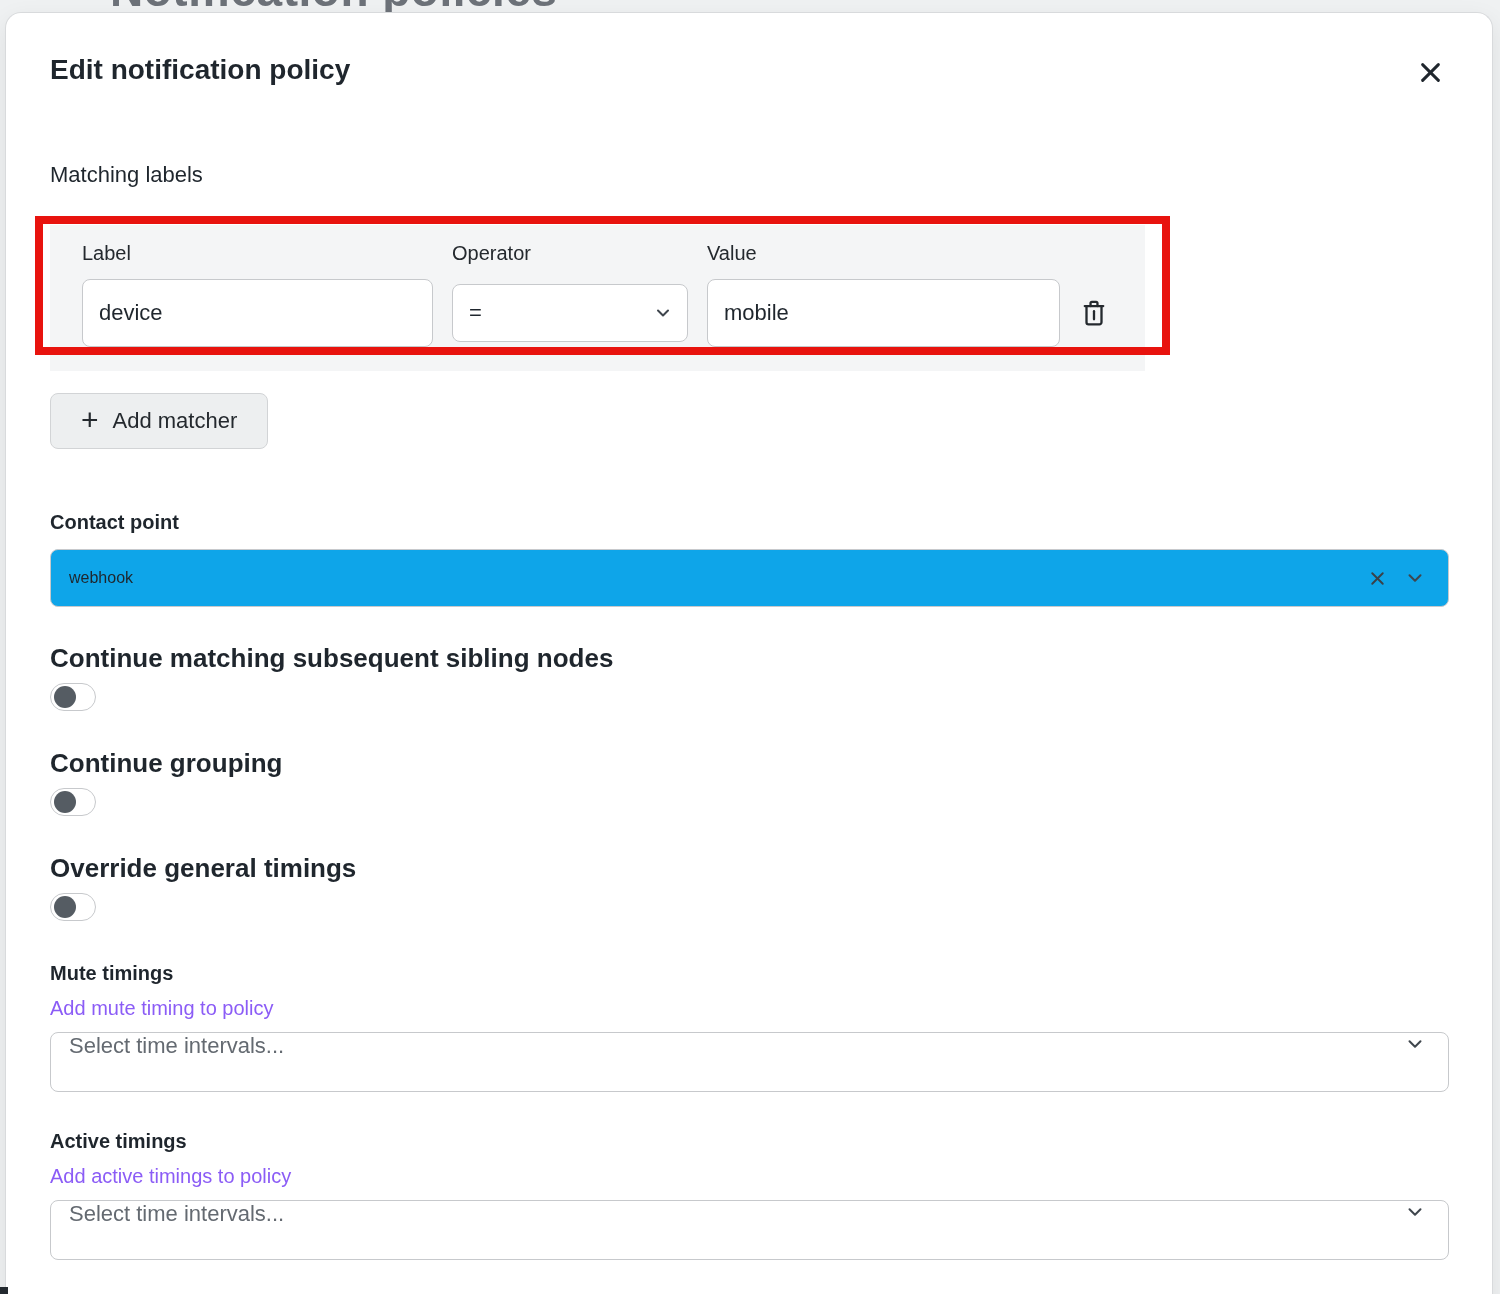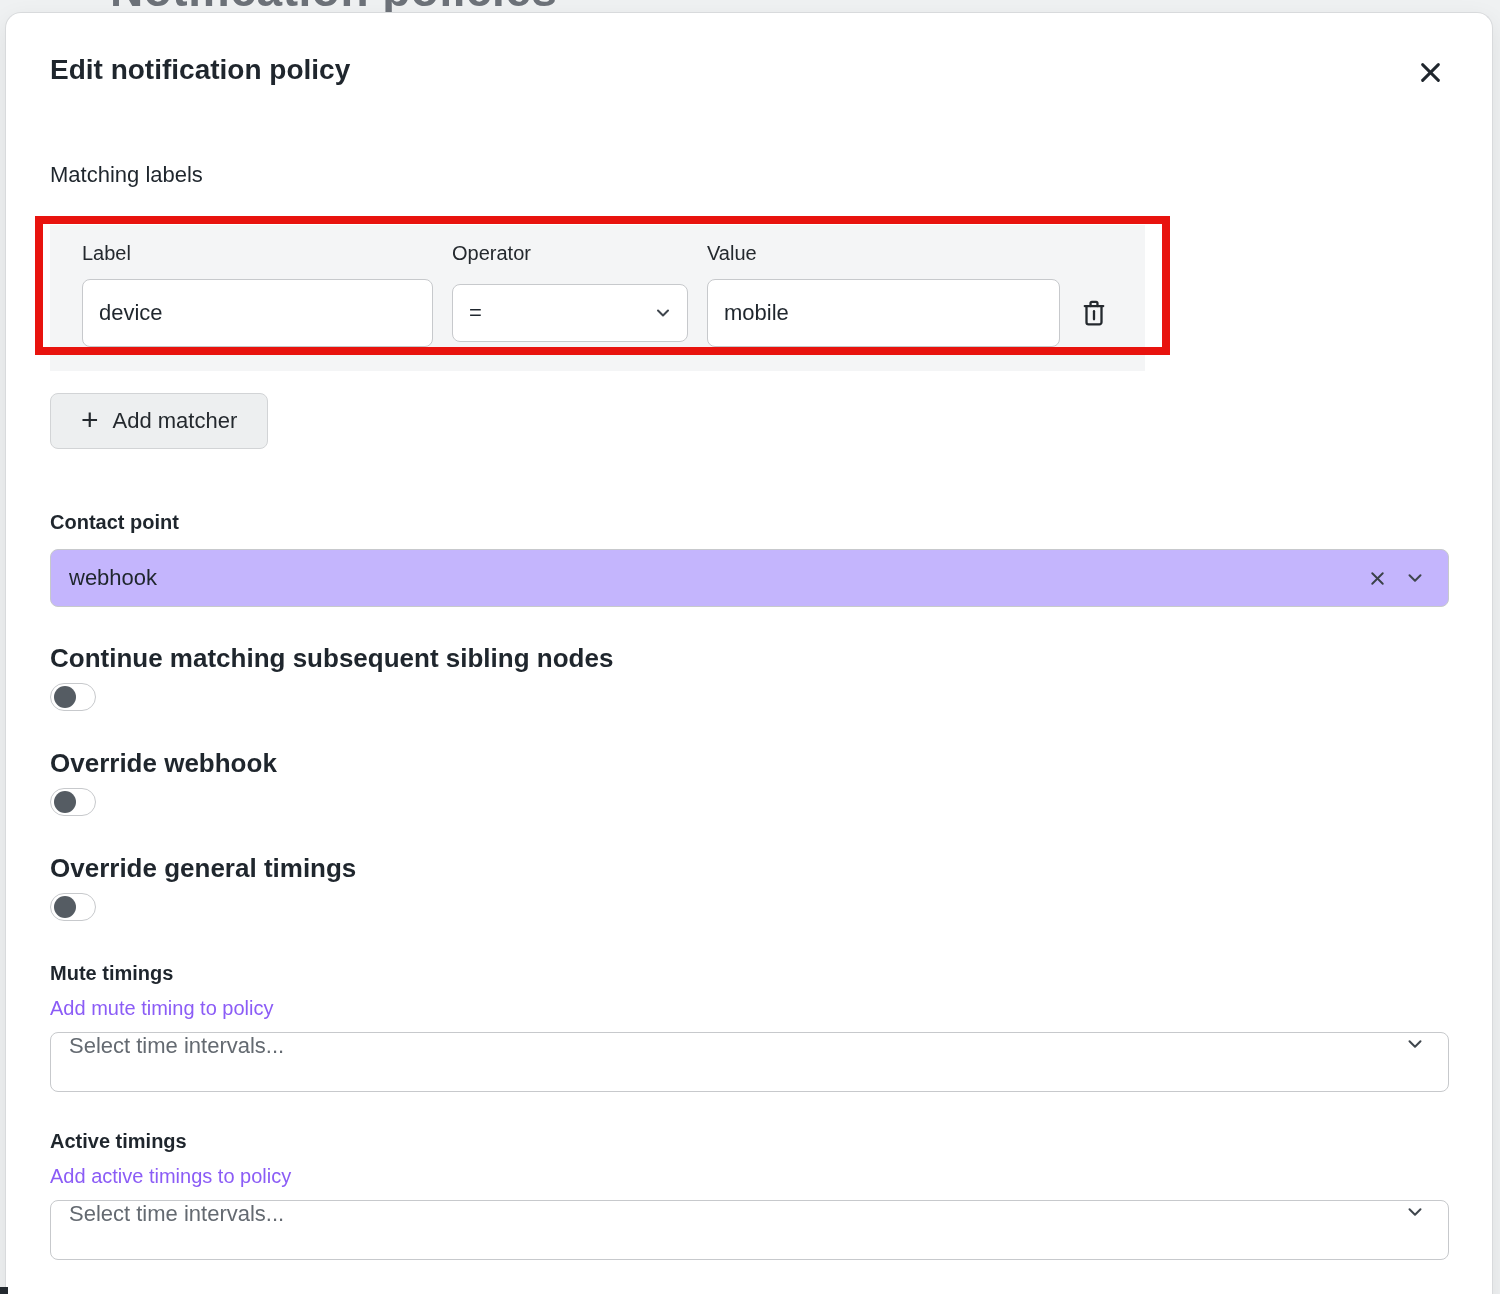--- a/index.html
+++ b/index.html
@@ -64,23 +64,23 @@
     height:56px; padding:0 30px;
     background:#edeff0; border:1px solid #d2d4d6; border-radius:8px;
     font-size:22px; font-weight:500; color:#24292e; cursor:pointer;
     font-family:"Liberation Sans", sans-serif;
   }
   .plus-glyph { font-size:30px; font-weight:400; line-height:28px; margin-top:-3px; }
 
   .field-label { margin-top:60px; font-size:20px; line-height:26px; font-weight:700; color:#1f262d; }
   .big-select {
     margin-top:14px; height:58px; width:1399px;
-    border:1px solid #c7c9cc; border-radius:8px; background:#c4b5fd;
+    border:1px solid #c7c9cc; border-radius:8px; background:#0ea5e9;
     display:flex; align-items:center; justify-content:space-between;
-    padding:0 22px 0 18px; font-size:22px; cursor:pointer;
+    padding:0 22px 0 18px; font-size:16px; cursor:pointer;
   }
   .big-select .right-icons { display:flex; align-items:center; gap:16px; }
 
   .toggle-label { margin-top:36px; font-size:26px; line-height:26px; font-weight:700; }
   .toggle-label.first { margin-top:38px; }
   .toggle {
     margin-top:12px; width:46px; height:28px; border:1px solid #c7c9cc;
     border-radius:14px; background:#fff; position:relative; cursor:pointer; padding:0;
   }
   .toggle .knob {
@@ -169,21 +169,21 @@
         <polyline points="6,9 12,15 18,9"></polyline>
       </svg>
     </span>
   </div>
 
   <div class="toggle-label first">Continue matching subsequent sibling nodes</div>
   <button class="toggle">
     <span class="knob"></span>
   </button>
 
-  <div class="toggle-label">Override webhook</div>
+  <div class="toggle-label">Continue grouping</div>
   <button class="toggle">
     <span class="knob"></span>
   </button>
 
   <div class="toggle-label">Override general timings</div>
   <button class="toggle">
     <span class="knob"></span>
   </button>
 
   <div class="timing-heading">Mute timings</div>

